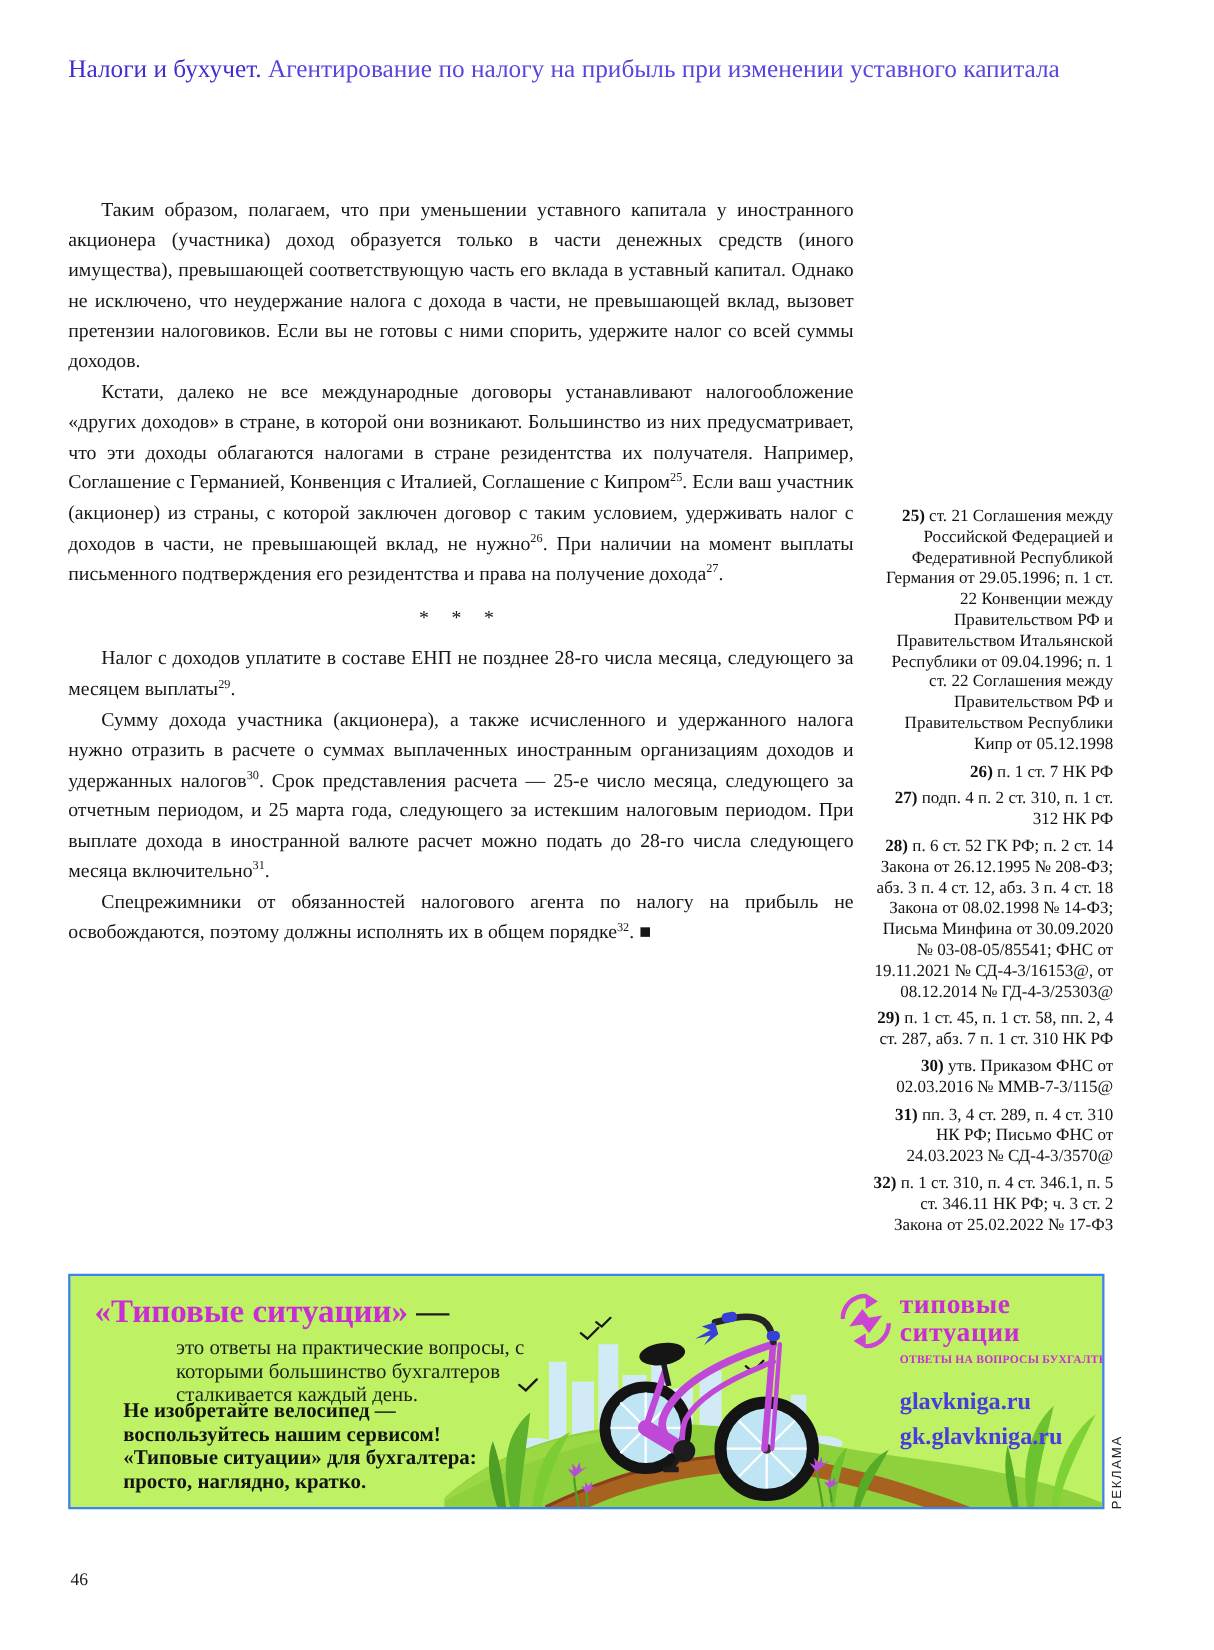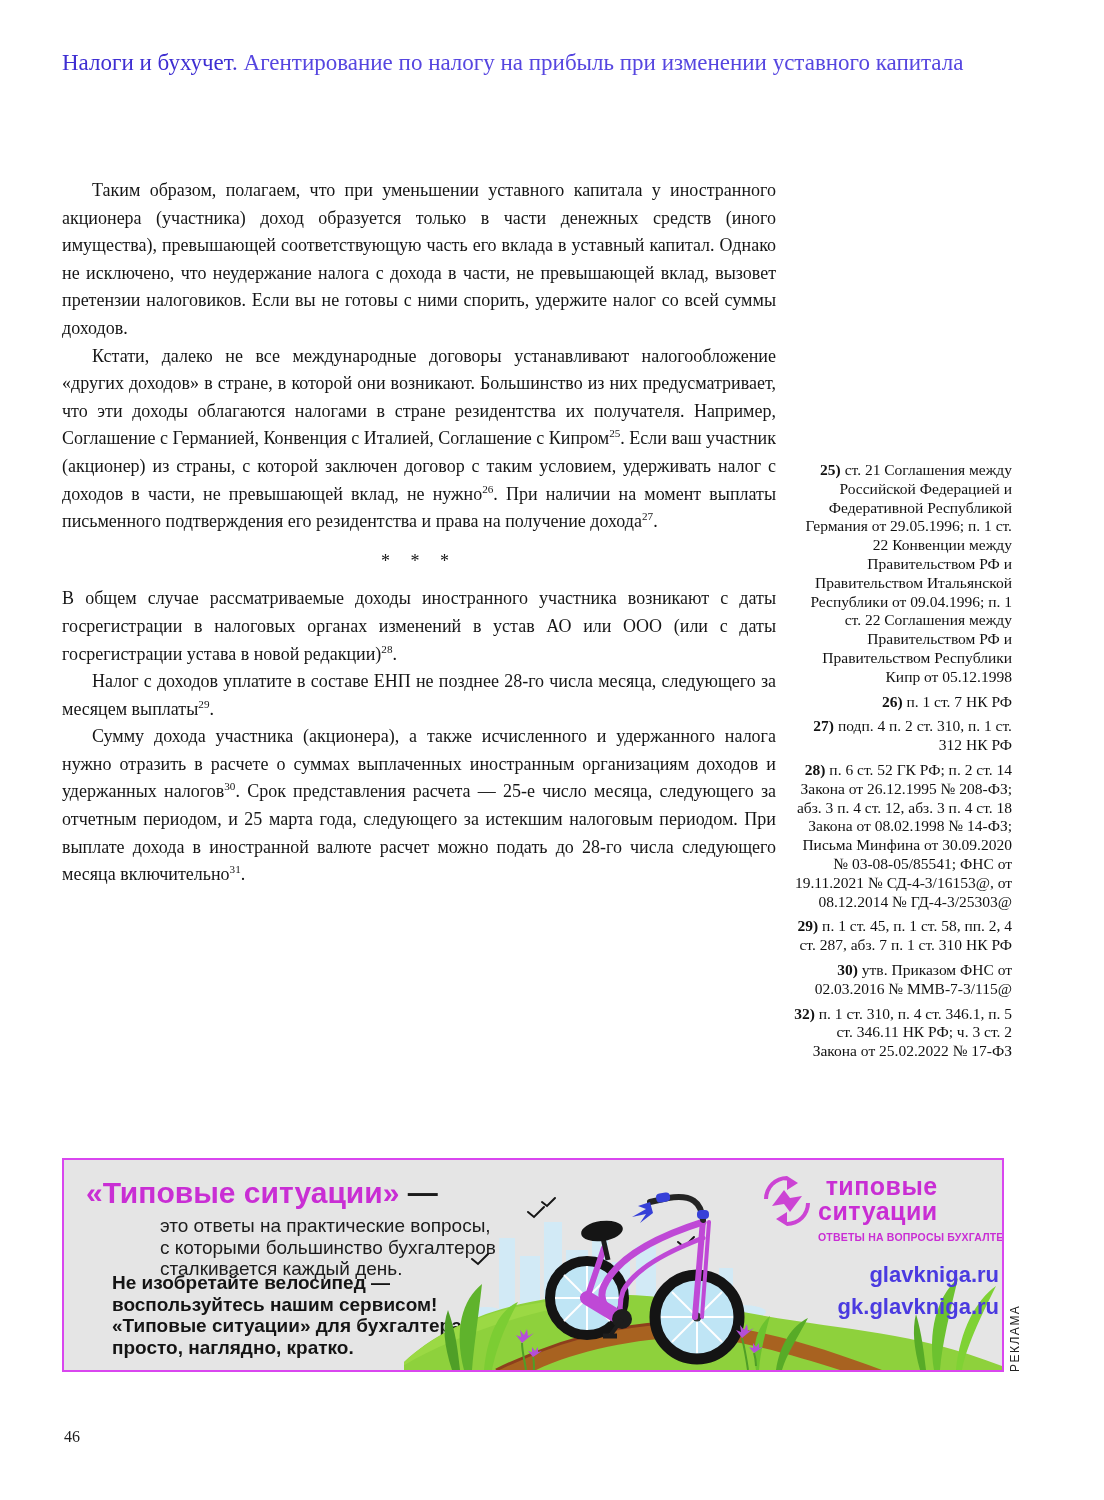--- a/index.html
+++ b/index.html
@@ -29,32 +29,32 @@
   .footnotes {
     position:absolute; left:793px; top:461px; width:219px;
     font-size:15.5px; line-height:18.8px; text-align:right; color:#111;
   }
   .footnote { margin-bottom:6px; }
   .fn-num { font-weight:bold; }
 
   
   .ad {
     position:absolute; left:62px; top:1158px; width:942px; height:214px;
-    border:2px solid #d946ef; background:#e5e5e5; overflow:hidden;
-    font-family:Liberation Sans, sans-serif;
+    border:2px solid #3b82f6; background:#bef264; overflow:hidden;
+    font-family:Liberation Serif, serif;
   }
   .ad-heading { position:absolute; left:22px; top:16px; font-size:30px; font-weight:bold; white-space:nowrap; }
   .ad-heading .magenta { color:var(--accent,#c92ed4); }
   .ad-heading .dash { color:#1b1b1b; }
   .ad-desc  { position:absolute; left:48px; top:55px;  width:345px; font-size:19px; line-height:21.5px; color:#1c1c1c;margin-left:48px; }
   .ad-cta   { position:absolute; left:48px; top:112px; width:365px; font-size:19px; line-height:21.5px; font-weight:bold; color:#141414; }
 
   .ad-illustration { position:absolute; left:340px; top:0; width:600px; height:210px; }
 
-  .ad-brand { position:absolute; left:700px; top:14px; width:235px;text-align:right; }
+  .ad-brand { position:absolute; left:700px; top:14px; width:235px; }
   .brand-row { display:flex; align-items:flex-start; }
   .brand-logo { width:46px; height:50px; flex:0 0 auto; margin-top:2px; }
   .brand-name { margin-left:8px; font-size:25px; line-height:25px; font-weight:bold; color:var(--accent,#c92ed4); letter-spacing:0.5px; }
   .brand-sub { margin-top:5px; margin-left:54px; font-size:10.5px; font-weight:bold; color:var(--accent,#c92ed4); white-space:nowrap; letter-spacing:0.2px; }
   .brand-urls { margin-top:16px; margin-left:54px; font-size:22px; line-height:32px; font-weight:bold; color:var(--url-blue,#4a3ae0); }
 
   .ad-side-label {
     position:absolute; left:1008px; top:1278px; height:94px;
     writing-mode:vertical-rl; transform:rotate(180deg);
     font-family:"Liberation Sans", sans-serif; font-size:12px; letter-spacing:1.5px; color:#222;
@@ -72,33 +72,34 @@
   <span class="ttl">Агентирование по налогу на прибыль при изменении уставного капитала</span>
 </div>
 
 <div class="article">
   <div>
       <p class="para ind">Таким образом, полагаем, что при уменьшении уставного капитала у иностранного акционера (участника) доход образуется только в части денежных средств (иного имущества), превышающей соответствующую часть его вклада в уставный капитал. Однако не исключено, что неудержание налога с дохода в части, не превышающей вклад, вызовет претензии налоговиков. Если вы не готовы с ними спорить, удержите налог со всей суммы доходов.</p>
       <p class="para ind">Кстати, далеко не все международные договоры устанавливают налогообложение «других доходов» в стране, в которой они возникают. Большинство из них предусматривает, что эти доходы облагаются налогами в стране резидентства их получателя. Например, Соглашение с Германией, Конвенция с Италией, Соглашение с Кипром<sup>25</sup>. Если ваш участник (акционер) из страны, с которой заключен договор с таким условием, удерживать налог с доходов в части, не превышающей вклад, не нужно<sup>26</sup>. При наличии на момент выплаты письменного подтверждения его резидентства и права на получение дохода<sup>27</sup>.</p>
     </div>
   <p class="para separator">* * *</p>
   <div>
-      <p class="para">В общем случае рассматриваемые доходы иностранного участника возникают с даты госрегистрации в налоговых органах изменений в устав АО или ООО (или с даты госрегистрации устава в новой редакции)<sup>28</sup>.</p>
       <p class="para ind">Налог с доходов уплатите в составе ЕНП не позднее 28-го числа месяца, следующего за месяцем выплаты<sup>29</sup>.</p>
       <p class="para ind">Сумму дохода участника (акционера), а также исчисленного и удержанного налога нужно отразить в расчете о суммах выплаченных иностранным организациям доходов и удержанных налогов<sup>30</sup>. Срок представления расчета — 25-е число месяца, следующего за отчетным периодом, и 25 марта года, следующего за истекшим налоговым периодом. При выплате дохода в иностранной валюте расчет можно подать до 28-го числа следующего месяца включительно<sup>31</sup>.</p>
+      <p class="para ind">Спецрежимники от обязанностей налогового агента по налогу на прибыль не освобождаются, поэтому должны исполнять их в общем порядке<sup>32</sup>. ■</p>
     </div>
 </div>
 
 <div class="footnotes">
     <div class="footnote"><span class="fn-num">25)</span><span> ст. 21 Соглашения между Российской Федерацией и Федеративной Республикой Германия от 29.05.1996; п. 1 ст. 22 Конвенции между Правительством РФ и Правительством Итальянской Республики от 09.04.1996; п. 1 ст. 22 Соглашения между Правительством РФ и Правительством Республики Кипр от 05.12.1998</span></div>
     <div class="footnote"><span class="fn-num">26)</span><span> п. 1 ст. 7 НК РФ</span></div>
     <div class="footnote"><span class="fn-num">27)</span><span> подп. 4 п. 2 ст. 310, п. 1 ст. 312 НК РФ</span></div>
     <div class="footnote"><span class="fn-num">28)</span><span> п. 6 ст. 52 ГК РФ; п. 2 ст. 14 Закона от 26.12.1995 № 208-ФЗ; абз. 3 п. 4 ст. 12, абз. 3 п. 4 ст. 18 Закона от 08.02.1998 № 14-ФЗ; Письма Минфина от 30.09.2020 № 03-08-05/85541; ФНС от 19.11.2021 № СД-4-3/16153@, от 08.12.2014 № ГД-4-3/25303@</span></div>
     <div class="footnote"><span class="fn-num">29)</span><span> п. 1 ст. 45, п. 1 ст. 58, пп. 2, 4 ст. 287, абз. 7 п. 1 ст. 310 НК РФ</span></div>
     <div class="footnote"><span class="fn-num">30)</span><span> утв. Приказом ФНС от 02.03.2016 № ММВ-7-3/115@</span></div>
+    <div class="footnote"><span class="fn-num">31)</span><span> пп. 3, 4 ст. 289, п. 4 ст. 310 НК РФ; Письмо ФНС от 24.03.2023 № СД-4-3/3570@</span></div>
     <div class="footnote"><span class="fn-num">32)</span><span> п. 1 ст. 310, п. 4 ст. 346.1, п. 5 ст. 346.11 НК РФ; ч. 3 ст. 2 Закона от 25.02.2022 № 17-ФЗ</span></div>
   </div>
 
 <div class="ad">
 
   <div class="ad-heading">
     <span class="magenta">«Типовые ситуации»</span><span class="dash"> —</span>
   </div>
   <div class="ad-desc">это ответы на практические вопросы, с которыми большинство бухгалтеров сталкивается каждый день.</div>
   <div class="ad-cta">Не изобретайте велосипед — воспользуйтесь нашим сервисом! «Типовые ситуации» для бухгалтера: просто, наглядно, кратко.</div>

